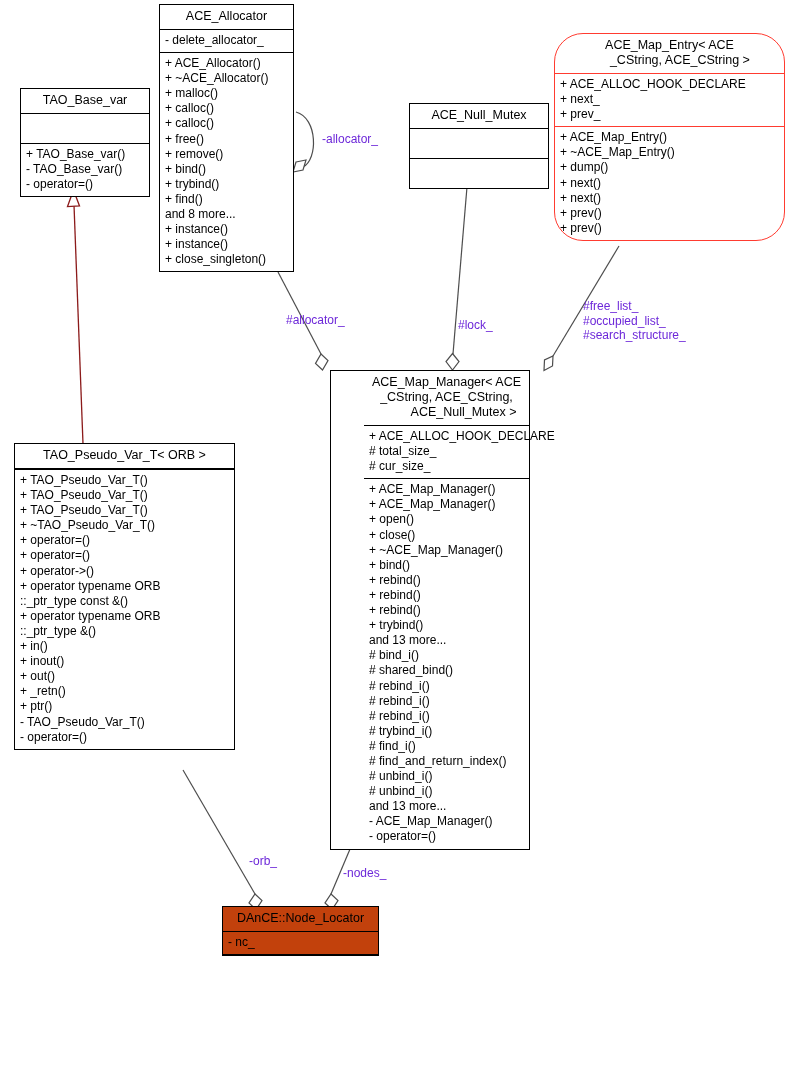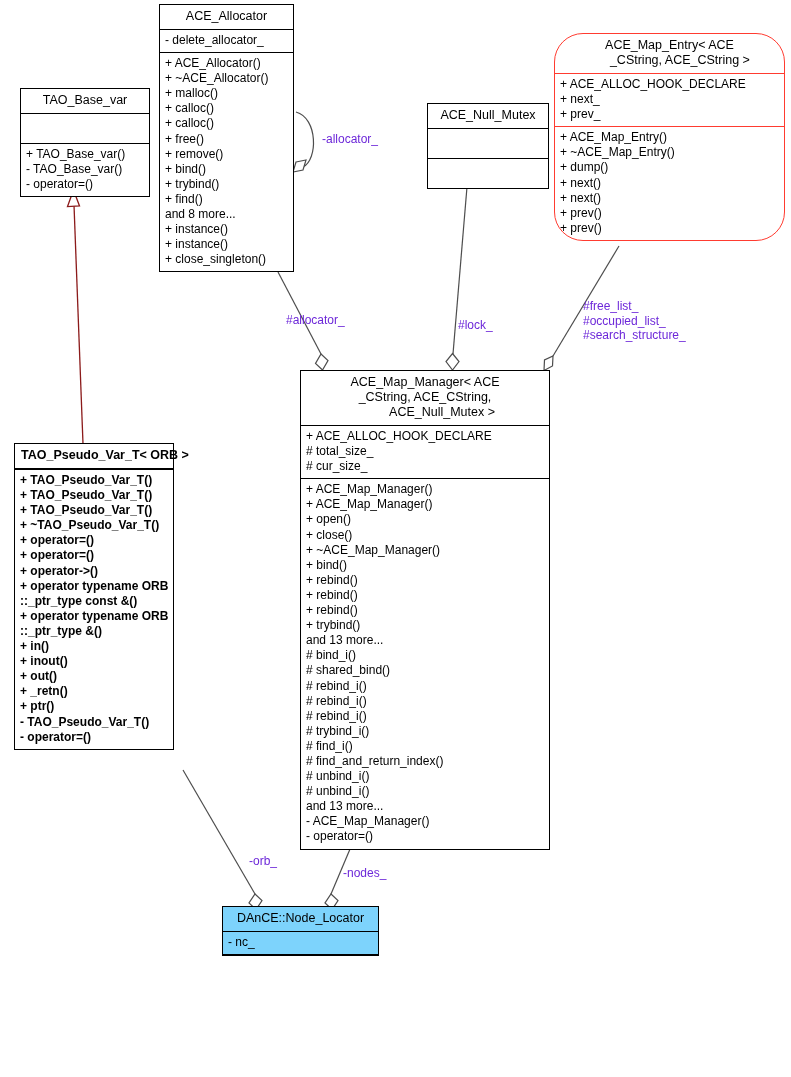--- a/index.html
+++ b/index.html
@@ -12,21 +12,21 @@
   svg.edges{position:absolute;left:0;top:0;width:791px;height:1077px;pointer-events:none;}
 
   .uml-class{
     position:absolute;
     box-sizing:border-box;
     border:1px solid #000000;
     background:#ffffff;
     z-index:5;
   }
   .uml-class.red{border-color:#ff3b30;border-radius:29px;}
-  .uml-class.gray{background:#7dd3fc;}
+  .uml-class.gray{background:#c2410c;}
 
   .cls-name{
     text-align:center;
     font-size:12.5px;
     line-height:15px;
     padding:4px 6px 5px 6px;
     white-space:pre;
   }
   .cls-sep{height:0;border-top:1px solid #000000;}
   .uml-class.red .cls-sep{border-top-color:#ff3b30;}
@@ -122,21 +122,21 @@
         <div class="member">+ bind()</div>
         <div class="member">+ trybind()</div>
         <div class="member">+ find()</div>
         <div class="member">and 8 more...</div>
         <div class="member">+ instance()</div>
         <div class="member">+ instance()</div>
         <div class="member">+ close_singleton()</div>
       </div>
   </div>
 
-  <div class="uml-class" style="left:427px;top:103px;width:122px;">
+  <div class="uml-class" style="left:409px;top:103px;width:140px;">
     <div class="cls-name">ACE_Null_Mutex</div>
     <div class="cls-sep"></div>
     <div class="cls-attrs empty"></div>
     <div class="cls-sep"></div>
     <div class="cls-ops empty"></div>
   </div>
 
   <div class="uml-class red" style="left:554px;top:33px;width:231px;">
     <div class="cls-name">ACE_Map_Entry&lt; ACE
       _CString, ACE_CString &gt;</div>
@@ -151,21 +151,21 @@
         <div class="member">+ ACE_Map_Entry()</div>
         <div class="member">+ ~ACE_Map_Entry()</div>
         <div class="member">+ dump()</div>
         <div class="member">+ next()</div>
         <div class="member">+ next()</div>
         <div class="member">+ prev()</div>
         <div class="member">+ prev()</div>
       </div>
   </div>
 
-  <div class="uml-class" style="left:300px;top:370px;width:250px;">
+  <div class="uml-class" style="left:330px;top:370px;width:200px;padding-left:33px;">
     <div class="cls-name">ACE_Map_Manager&lt; ACE
 _CString, ACE_CString,
           ACE_Null_Mutex &gt;</div>
     <div class="cls-sep"></div>
     <div class="cls-attrs">
         <div class="member">+ ACE_ALLOC_HOOK_DECLARE</div>
         <div class="member"># total_size_</div>
         <div class="member"># cur_size_</div>
       </div>
     <div class="cls-sep"></div>
@@ -190,21 +190,21 @@
         <div class="member"># find_i()</div>
         <div class="member"># find_and_return_index()</div>
         <div class="member"># unbind_i()</div>
         <div class="member"># unbind_i()</div>
         <div class="member">and 13 more...</div>
         <div class="member">- ACE_Map_Manager()</div>
         <div class="member">- operator=()</div>
       </div>
   </div>
 
-  <div class="uml-class" style="left:14px;top:443px;width:160px;font-weight:bold;">
+  <div class="uml-class" style="left:14px;top:443px;width:221px;">
     <div class="cls-name">TAO_Pseudo_Var_T&lt; ORB &gt;</div>
     <div class="cls-sep"></div>
     <div class="cls-sep"></div>
     <div class="cls-ops">
         <div class="member">+ TAO_Pseudo_Var_T()</div>
         <div class="member">+ TAO_Pseudo_Var_T()</div>
         <div class="member">+ TAO_Pseudo_Var_T()</div>
         <div class="member">+ ~TAO_Pseudo_Var_T()</div>
         <div class="member">+ operator=()</div>
         <div class="member">+ operator=()</div>

